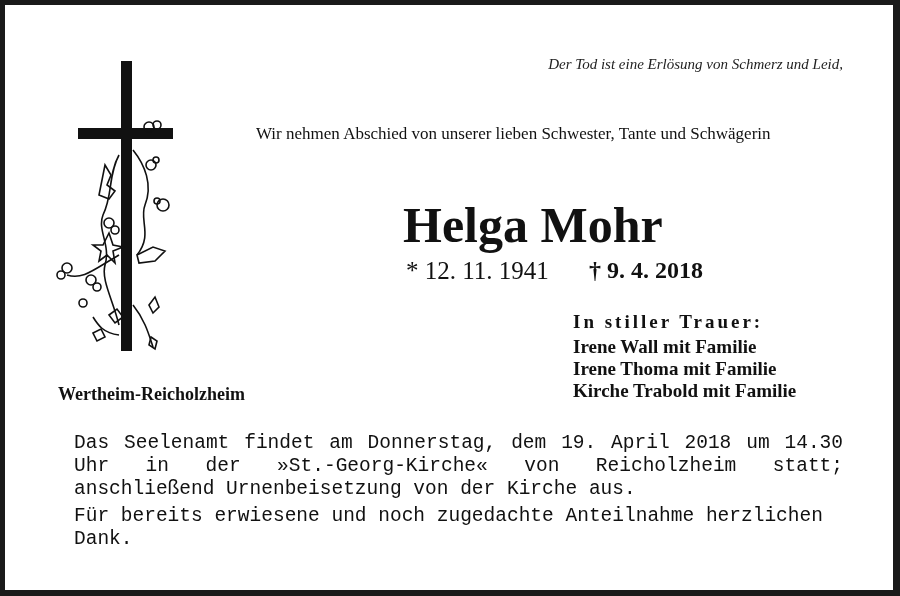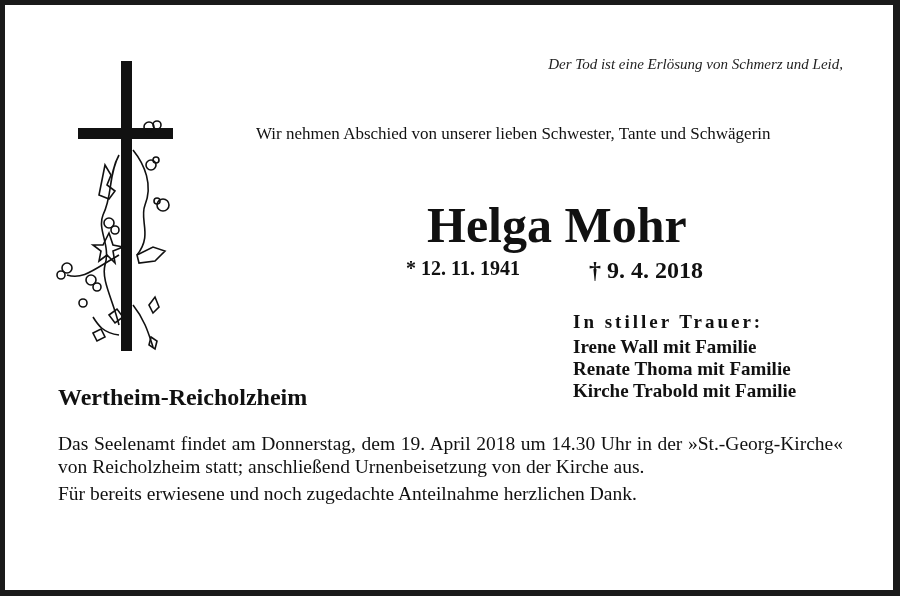--- a/index.html
+++ b/index.html
@@ -7,28 +7,28 @@
   .card {
     position: absolute; left: 5px; top: 5px; width: 888px; height: 585px;
     background: #ffffff; font-family: "Liberation Serif", "DejaVu Serif", serif; color: #111;
   }
   .abs { position: absolute; }
   .motto {
     right: 50px; top: 49px; text-align: right; font-style: italic;
     font-size: 15px; line-height: 20px; color: #222;
   }
   .intro { left: 251px; top: 118px; width: 590px; font-size: 17px; line-height: 22px; text-align: justify; text-align-last: left; }
-  .name { left: 398px; top: 190px; font-size: 50px; font-weight: bold; letter-spacing: 0px; line-height: 60px; margin-left: 24px; }
-  .born { left: 401px; top: 252px; font-size: 20px; font-weight: bold; }
+  .name { left: 398px; top: 190px; font-size: 50px; font-weight: bold; letter-spacing: 0px; line-height: 60px; }
+  .born { left: 401px; top: 252px; font-size: 25px; font-weight: normal; }
   .died { left: 584px; top: 252px; font-size: 24px; font-weight: bold; }
   .mourn-label { left: 568px; top: 306px; font-size: 19px; letter-spacing: 3px; font-weight: bold; }
   .mourners { left: 568px; top: 331px; font-size: 19px; font-weight: bold; line-height: 22px; }
-  .place { left: 53px; top: 379px; font-size: 24px; font-weight: bold; text-align: center; }
+  .place { left: 53px; top: 379px; font-size: 18px; font-weight: bold; text-align: center; }
   .body-text { left: 53px; top: 427px; width: 785px; font-size: 19.5px; line-height: 23px; }
-  .body-text p { margin: 0 0 4px 0; }
+  .body-text p { margin: 0 0 4px 16px; font-family: Liberation Mono, monospace; }
   .body-text p.just { text-align: justify; }
   .cross { left: 48px; top: 50px; }
 </style>
 </head>
 <body>
 
 <div class="card">
 
   <div class="abs cross">
     <svg width="120" height="300" viewBox="0 0 120 300" xmlns="http://www.w3.org/2000/svg">
@@ -74,21 +74,21 @@
 
   <div class="abs name">Helga Mohr</div>
 
   <div class="abs born">* 12. 11. 1941</div>
   <div class="abs died">† 9. 4. 2018</div>
 
   <div class="abs mourn-label">In stiller Trauer:</div>
 
   <div class="abs mourners">
     <div>Irene Wall mit Familie</div>
-    <div>Renate Thoma mit Familie</div>
+    <div>Irene Thoma mit Familie</div>
     <div>Kirche Trabold mit Familie</div>
   </div>
 
   <div class="abs place">Wertheim-Reicholzheim</div>
 
   <div class="abs body-text">
     <p class="just">Das Seelenamt findet am Donnerstag, dem 19. April 2018 um 14.30 Uhr in der »St.-Georg-Kirche« von Reicholzheim statt; anschließend Urnenbeisetzung von der Kirche aus.</p>
     <p>Für bereits erwiesene und noch zugedachte Anteilnahme herzlichen Dank.</p>
   </div>
 

